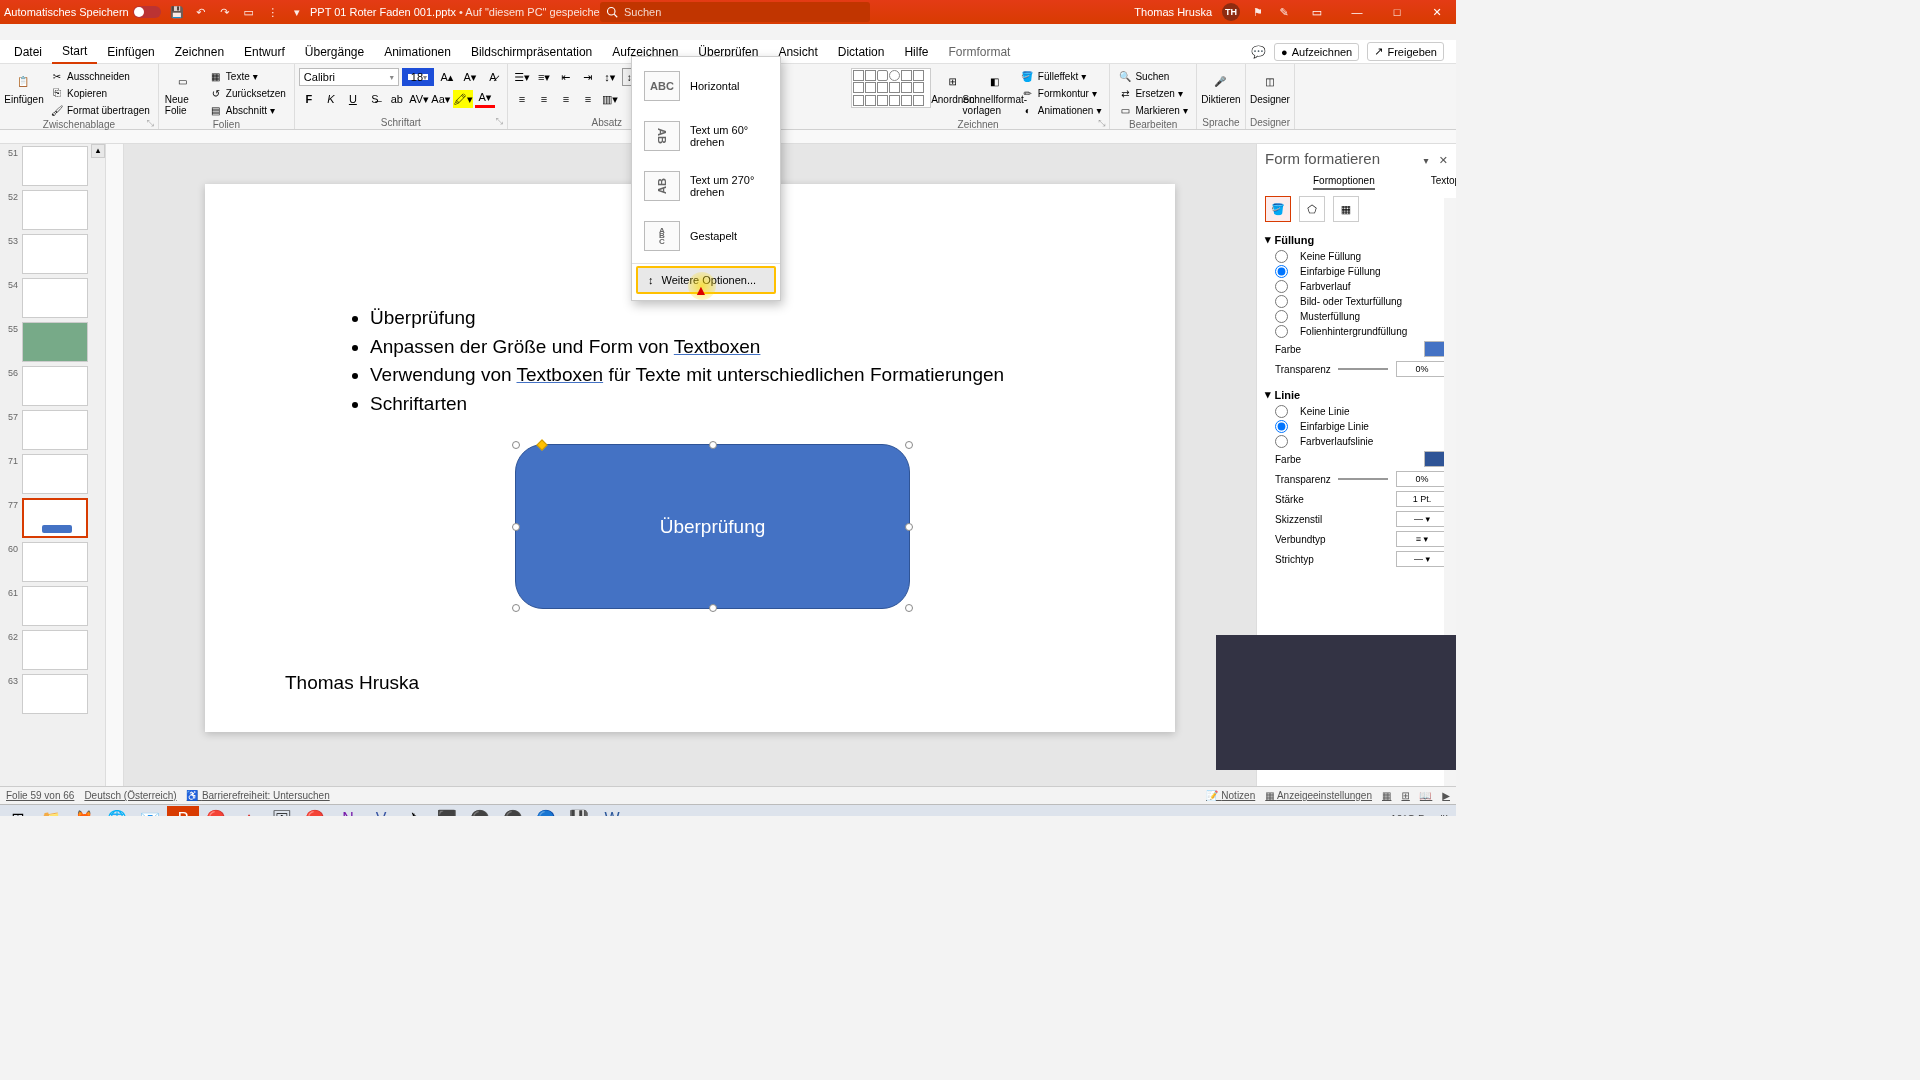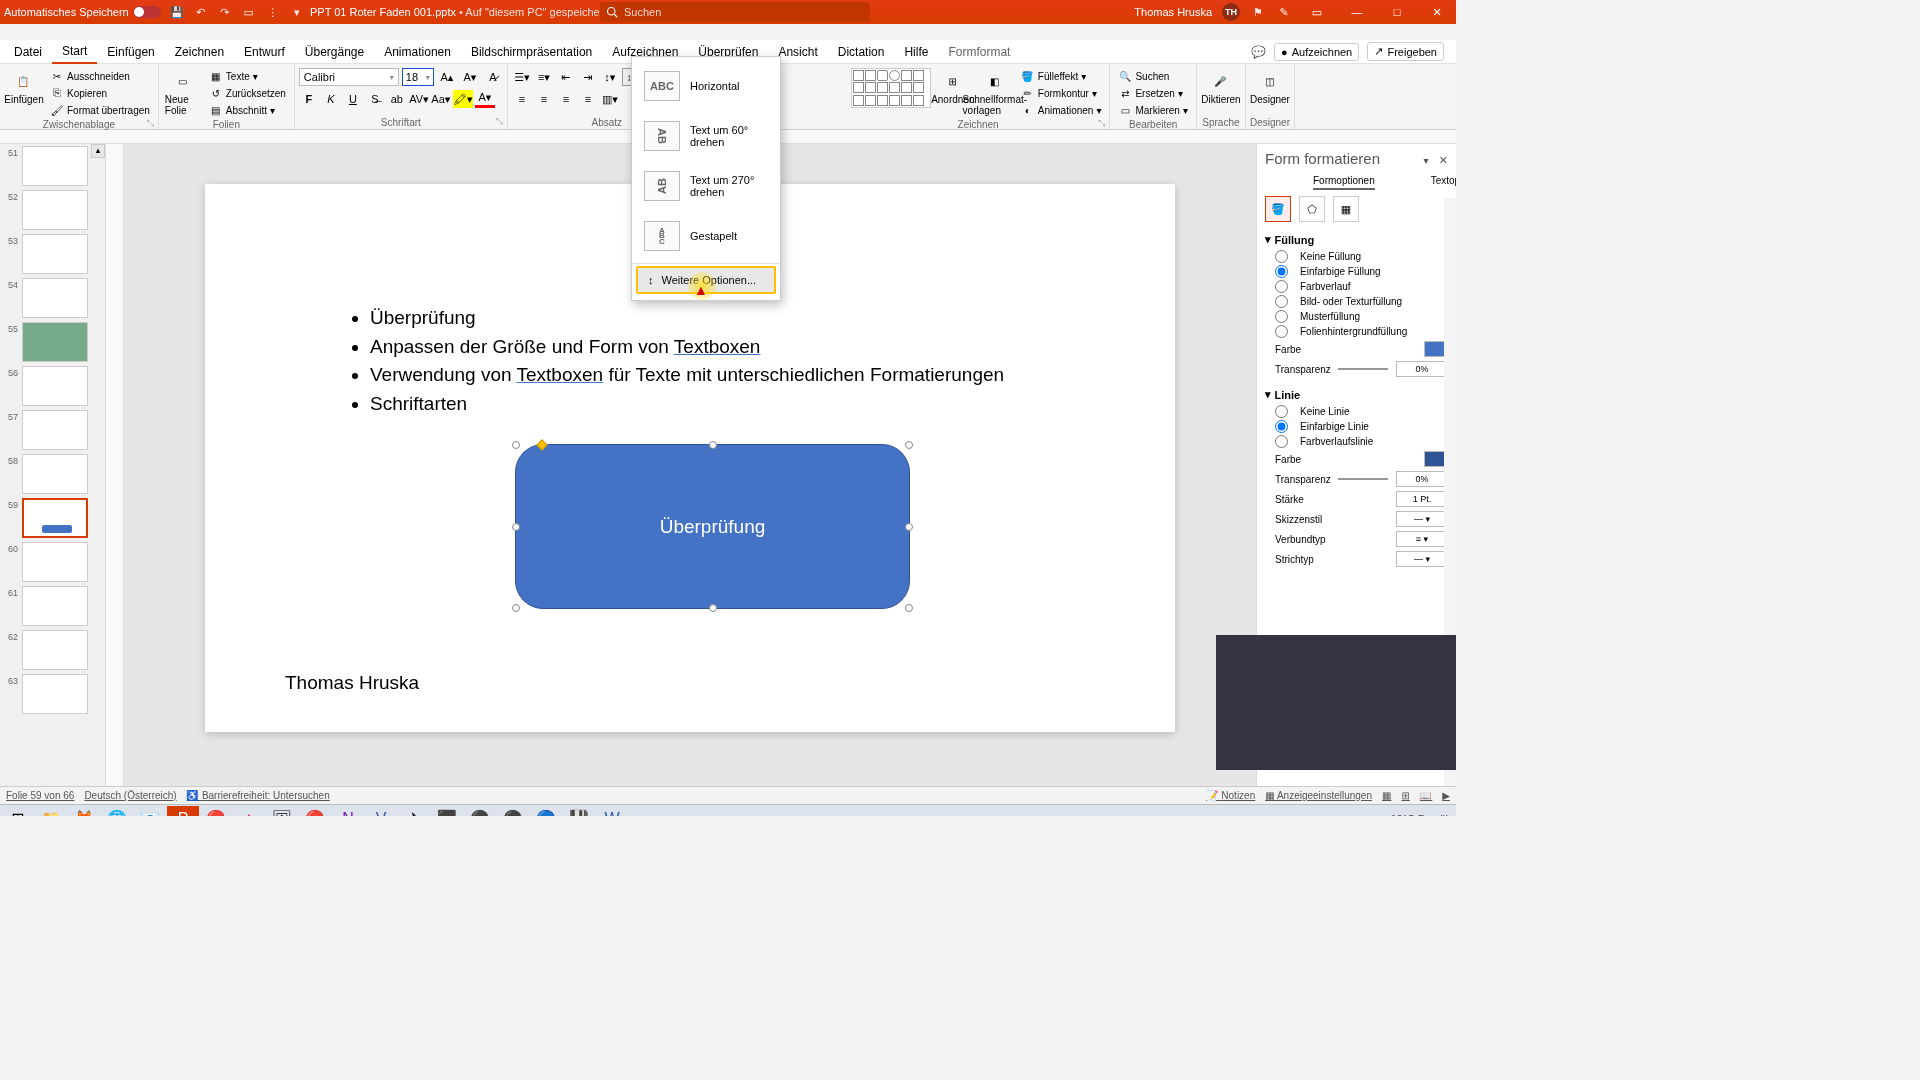--- a/index.html
+++ b/index.html
@@ -33,21 +33,21 @@
 .ribbon .group { border-right:1px solid #ddd; display:flex; flex-direction:column; padding:2px 4px 0; }
 .ribbon .group-body { flex:1; display:flex; align-items:flex-start; gap:2px; padding-top:2px; }
 .ribbon .group-label { font-size:10px; color:#666; text-align:center; padding:1px 0; position:relative; }
 .ribbon .group-label .launcher { position:absolute; right:0; top:0; font-size:9px; color:#999; }
 .ribbon .bigbtn { display:flex; flex-direction:column; align-items:center; font-size:10px; width:40px; padding:2px; gap:2px; }
 .ribbon .bigbtn .ico { width:22px; height:22px; display:flex; align-items:center; justify-content:center; }
 .ribbon .smallrow { display:flex; flex-direction:column; gap:1px; }
 .ribbon .smallbtn { font-size:10px; padding:1px 4px; display:flex; align-items:center; gap:3px; white-space:nowrap; }
 .ribbon .smallbtn .ico { width:14px; height:14px; display:inline-flex; align-items:center; justify-content:center; }
 .font-combo { width:100px; height:18px; border:1px solid #bbb; background:white; font-size:11px; padding:0 4px; display:flex; align-items:center; justify-content:space-between; }
-.size-combo { width:32px; height:18px; border:1px solid #1d4ed8; background:white; font-size:11px; padding:0 3px; display:flex; align-items:center; justify-content:space-between; }
+.size-combo { width:32px; height:18px; border:6px solid #1d4ed8; background:white; font-size:11px; padding:0 3px; display:flex; align-items:center; justify-content:space-between; }
 .fmt-row { display:flex; gap:2px; margin-top:2px; }
 .fmt-btn { width:20px; height:18px; display:flex; align-items:center; justify-content:center; font-size:11px; }
 .textdir-btn { border:1px solid #999; background:#f0f0f0; font-size:10px; padding:1px 4px; display:flex; align-items:center; gap:3px; }
 .shapes-gallery { width:80px; height:40px; border:1px solid #ccc; background:white; display:flex; flex-wrap:wrap; padding:1px; gap:1px; }
 .shapes-gallery .s { width:11px; height:11px; border:1px solid #888; }
 
 
 .ruler-h { height:14px; background:#f9f9f9; border-bottom:1px solid #ddd; font-size:8px; color:#666; display:flex; align-items:center; overflow:hidden; position:relative; }
 
 
@@ -374,25 +374,25 @@
       </div>
     <div class="thumb-item">
         <div class="num">56</div>
         <div class="prev"></div>
       </div>
     <div class="thumb-item">
         <div class="num">57</div>
         <div class="prev"></div>
       </div>
     <div class="thumb-item">
-        <div class="num">58</div>
+        <div class="num">71</div>
         <div class="prev"></div>
       </div>
     <div class="thumb-item active">
-        <div class="num">59</div>
+        <div class="num">77</div>
         <div class="prev blue"></div>
       </div>
     <div class="thumb-item">
         <div class="num">60</div>
         <div class="prev"></div>
       </div>
     <div class="thumb-item">
         <div class="num">61</div>
         <div class="prev"></div>
       </div>

